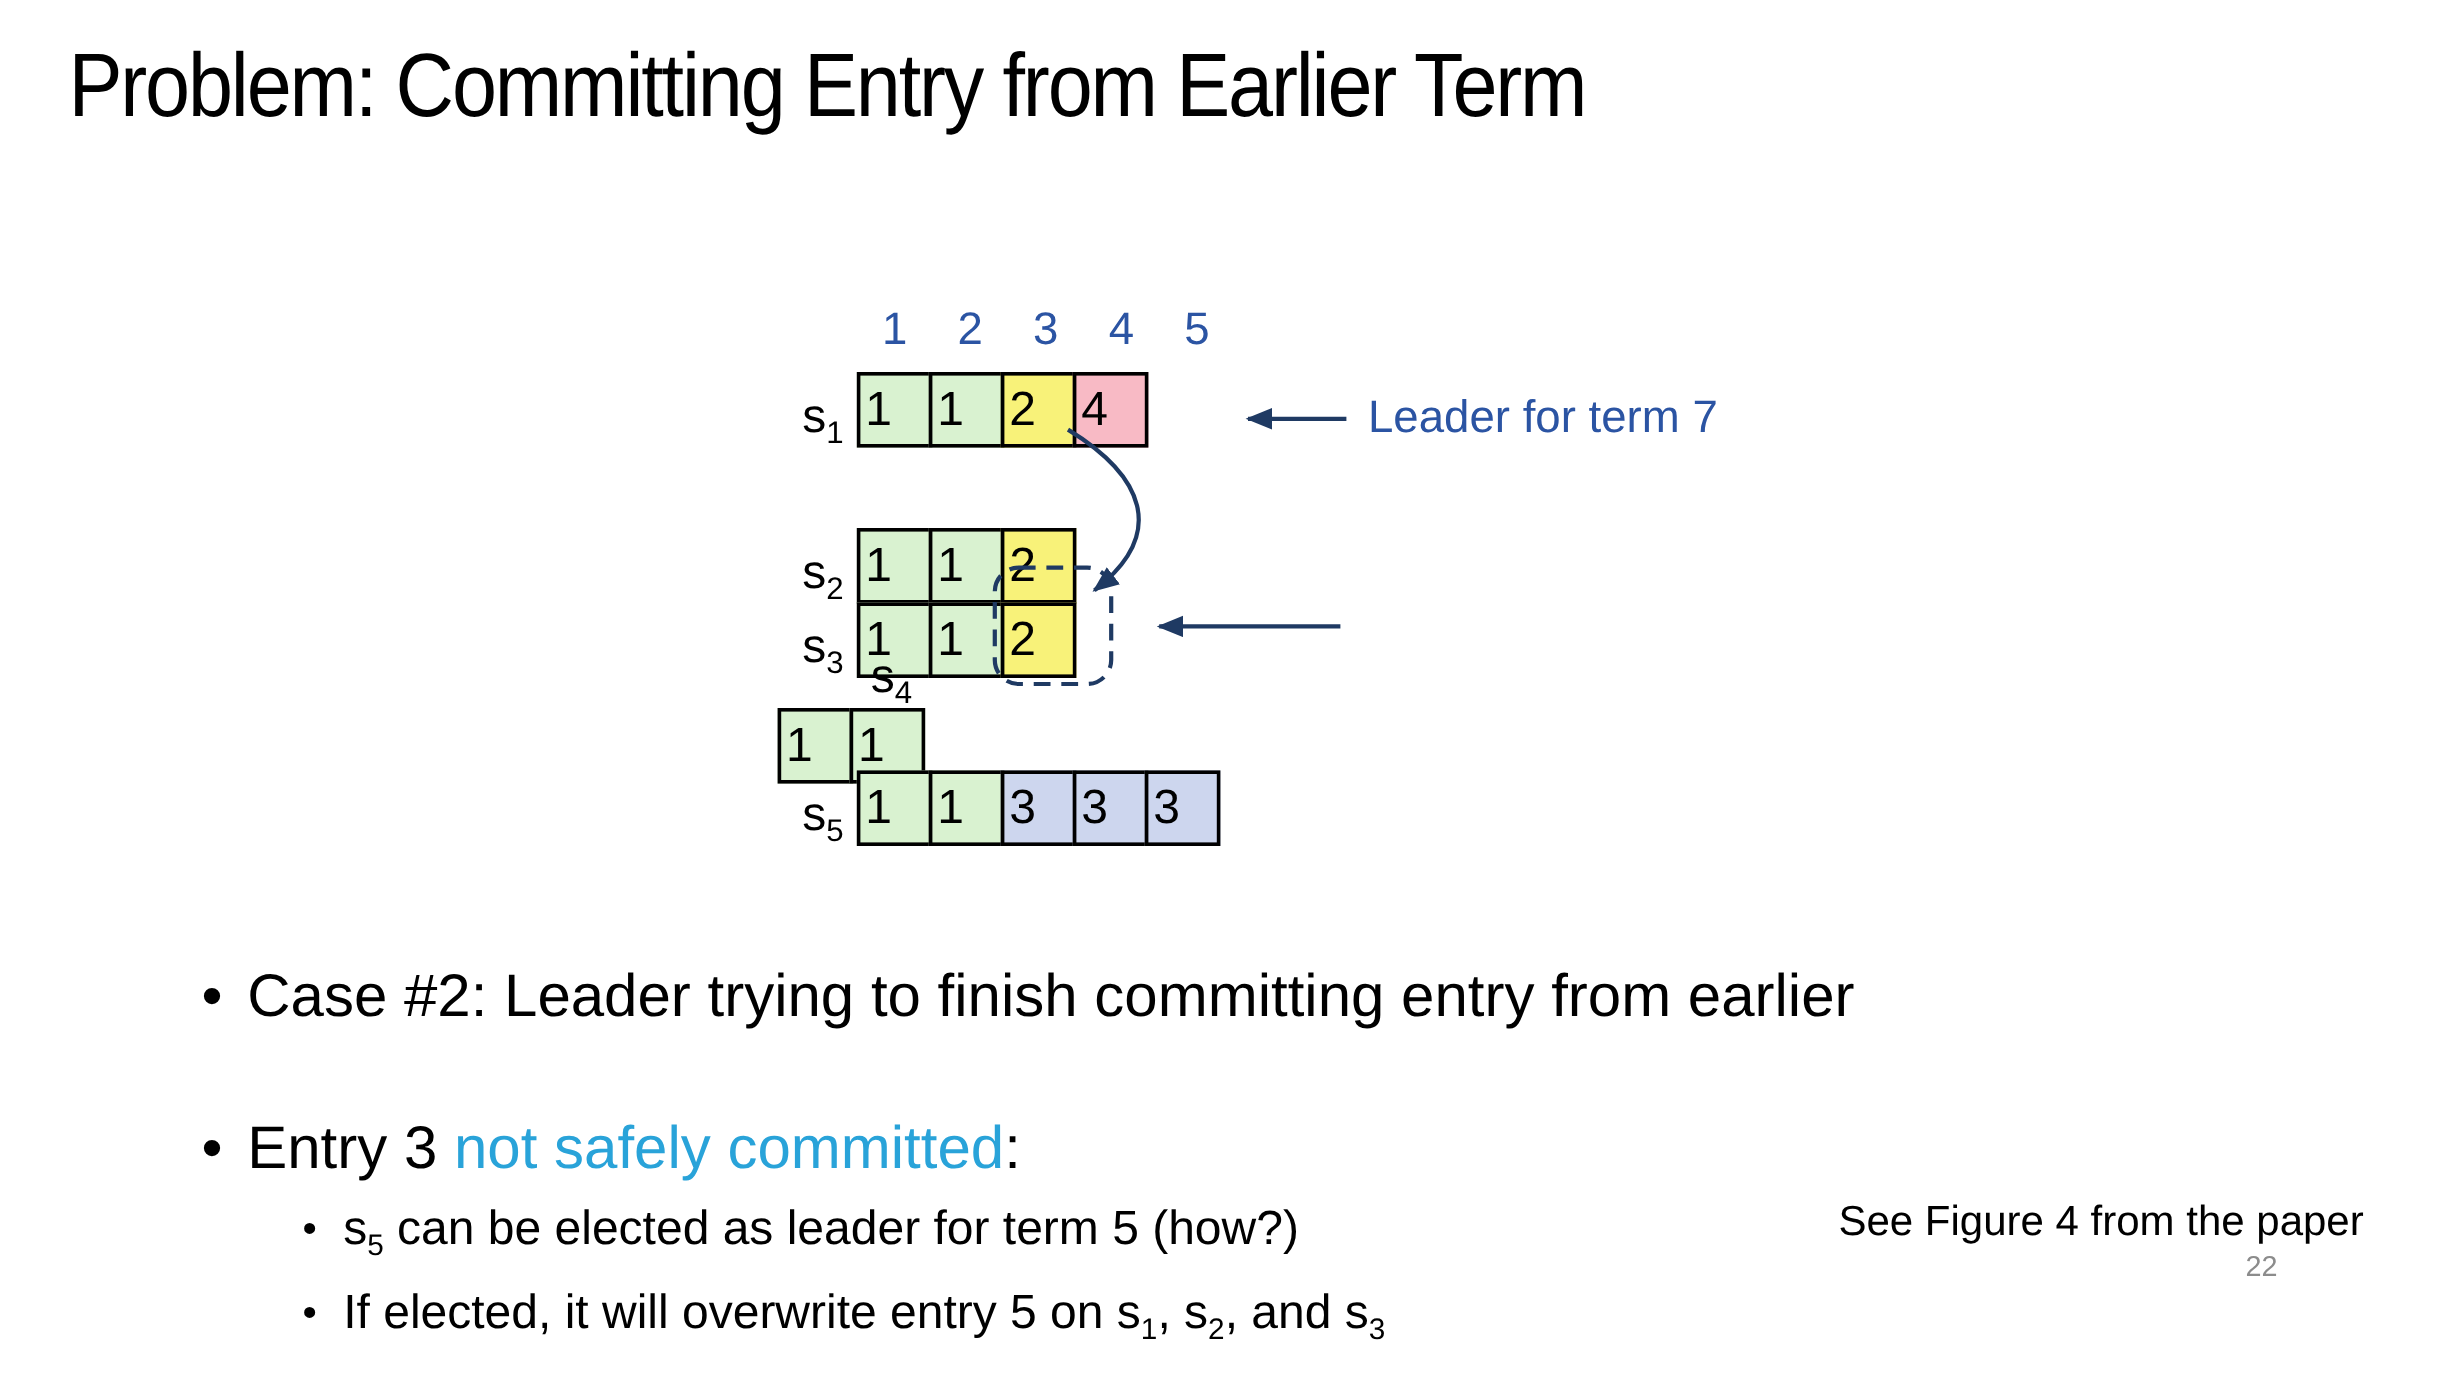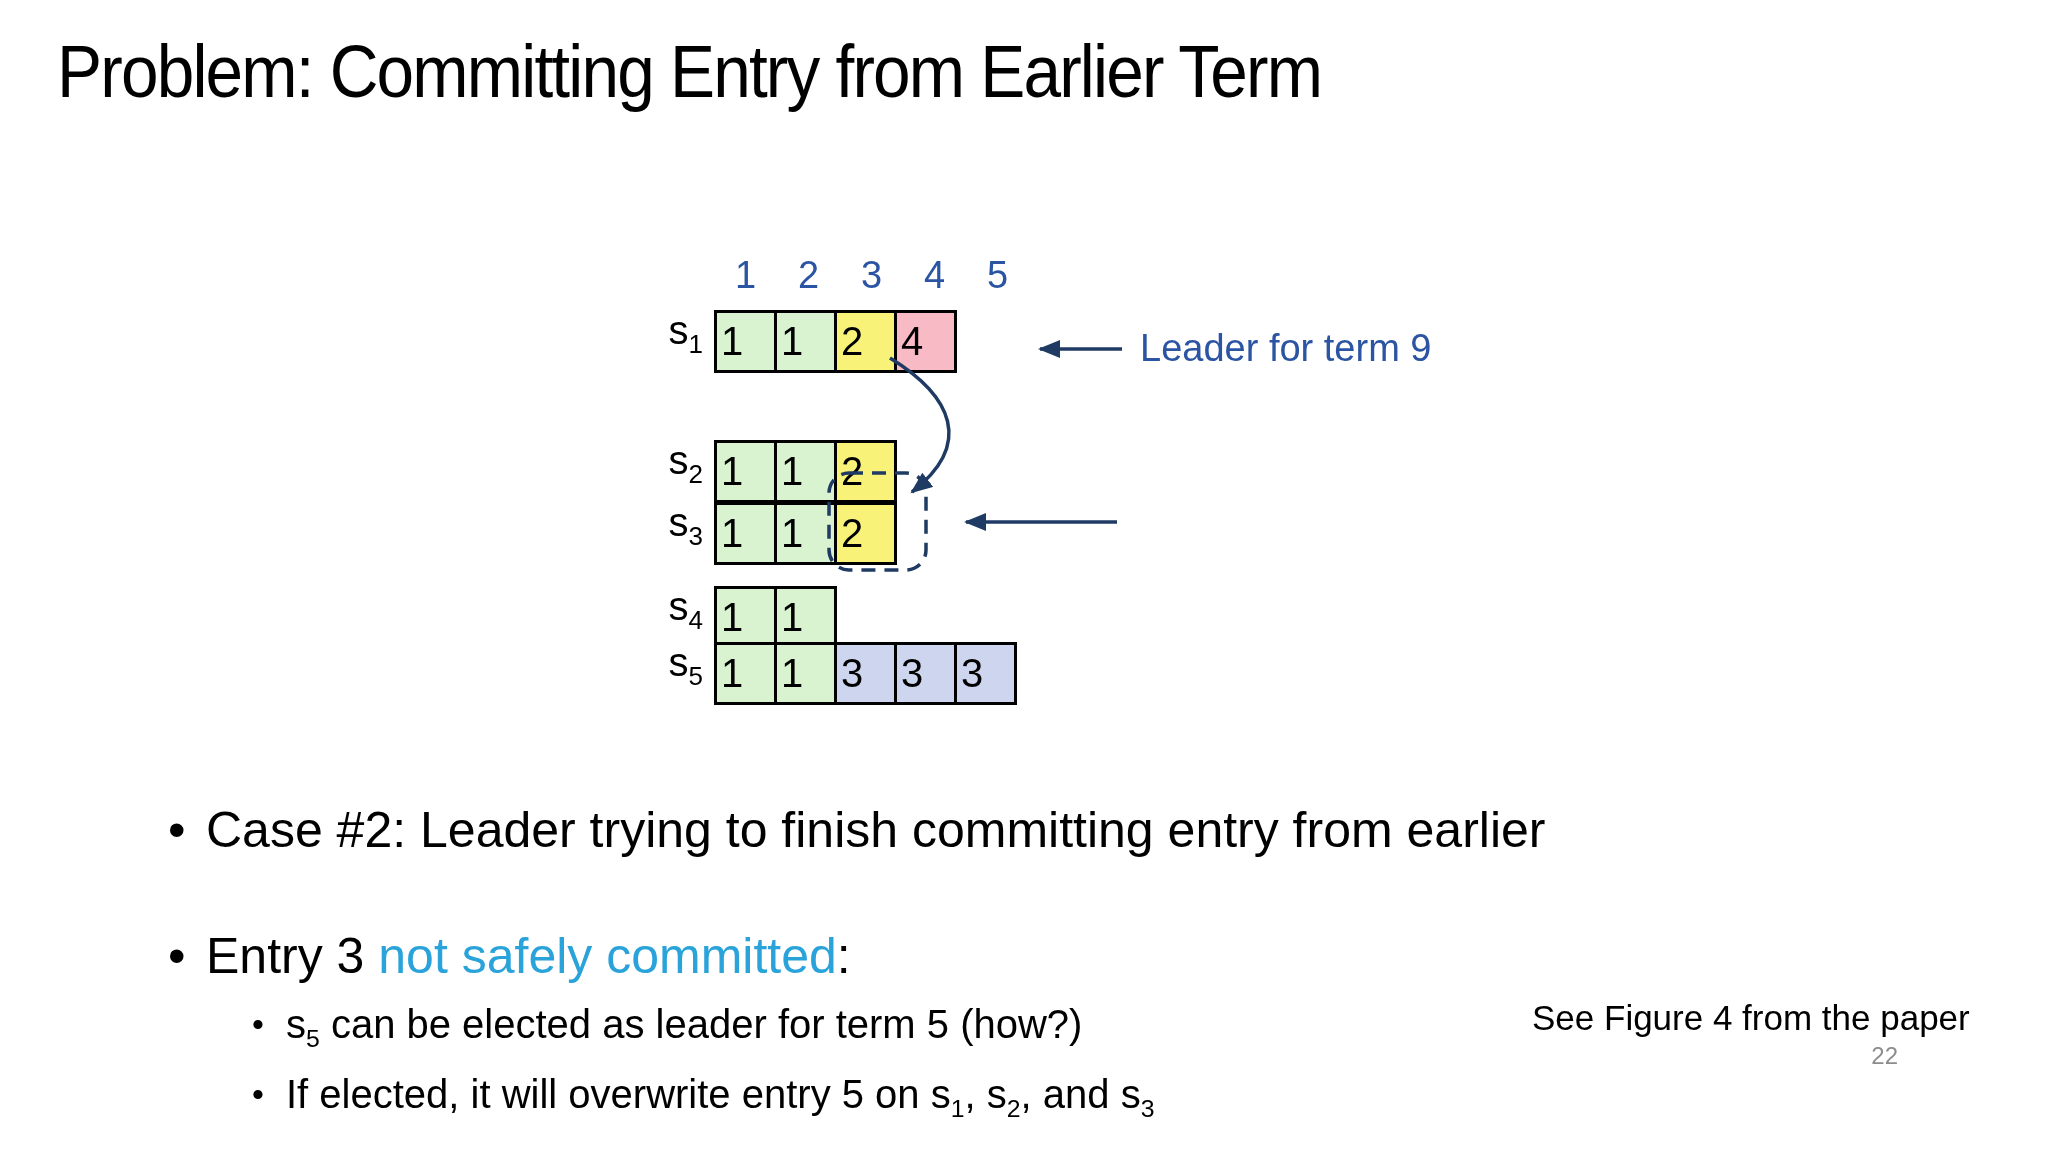--- a/index.html
+++ b/index.html
@@ -25,21 +25,21 @@
     transform:scaleX(0.9);transform-origin:0 0;
     white-space:nowrap;color:var(--text-black);
   }
   
   .diagram{position:absolute;inset:0;}
   .col-headers{
     position:absolute;left:714px;top:254px;display:flex;
     color:var(--annotation-blue);font-size:38px;
   }
   .col-headers span{width:63px;text-align:center;}
-  .server-row{position:absolute;left:648px;display:flex;align-items:flex-start;height:63px;}
+  .server-row{position:absolute;left:648px;display:flex;align-items:flex-end;height:63px;}
   .srv-label{width:66px;text-align:right;padding-right:11px;font-size:40px;line-height:1;}
   .srv-label sub{font-size:26px;line-height:1;}
   .cells{display:flex;}
   .cell{
     width:63px;height:63px;border:3px solid var(--cell-border);
     margin-left:-3px;font-size:40px;padding-left:4px;
     display:flex;align-items:center;color:var(--text-black);
   }
   .cell:first-child{margin-left:0;}
   .arrow-layer{position:absolute;left:0;top:0;width:2048px;height:1152px;pointer-events:none;z-index:5;}
@@ -99,21 +99,21 @@
         </div>
       </div>
       <div class="server-row" style="top: 489px; margin-top: 13px;">
         <span class="srv-label"><span>s</span><sub>3</sub></span>
         <div class="cells">
           <div class="cell" style="background: rgb(217, 242, 208);">1</div>
           <div class="cell" style="background: rgb(217, 242, 208);">1</div>
           <div class="cell" style="background: rgb(248, 242, 121);">2</div>
         </div>
       </div>
-      <div class="server-row" style="top: 586px;">
+      <div class="server-row" style="top: 544px; flex-direction: column;">
         <span class="srv-label"><span>s</span><sub>4</sub></span>
         <div class="cells">
           <div class="cell" style="background: rgb(217, 242, 208);">1</div>
           <div class="cell" style="background: rgb(217, 242, 208);">1</div>
         </div>
       </div>
       <div class="server-row" style="top: 642px;">
         <span class="srv-label"><span>s</span><sub>5</sub></span>
         <div class="cells">
           <div class="cell" style="background: rgb(217, 242, 208);">1</div>
@@ -134,21 +134,21 @@
 
     <rect x="829" y="473" width="97" height="97" rx="20" fill="none" stroke="#1f3a63" stroke-width="3.5" stroke-dasharray="14 9"></rect>
 
     <path d="M 890 358 C 952 396, 974 444, 912 492" fill="none" stroke="#1f3a63" stroke-width="3.5" marker-end="url(#ah)"></path>
 
     <line x1="1122" y1="349" x2="1040" y2="349" stroke="#1f3a63" stroke-width="3.5" marker-end="url(#ah)"></line>
 
     <line x1="1117" y1="522" x2="966" y2="522" stroke="#1f3a63" stroke-width="3.5" marker-end="url(#ah)"></line>
   </svg>
 
-  <div class="annot" id="annot-leader">Leader for term 9</div>
+  <div class="annot" id="annot-leader">Leader for term 7</div>
 </section>
 
 <div class="bullet lvl1" id="bullet-case2">
   <span class="dot">•</span>
   <span>Case #2: Leader trying to finish committing entry from earlier</span>
 </div>
 
 <div class="bullet lvl1" id="bullet-entry3">
   <span class="dot">•</span>
   <span><span>Entry 3 </span><span class="cyan">not safely committed</span><span>:</span></span>

